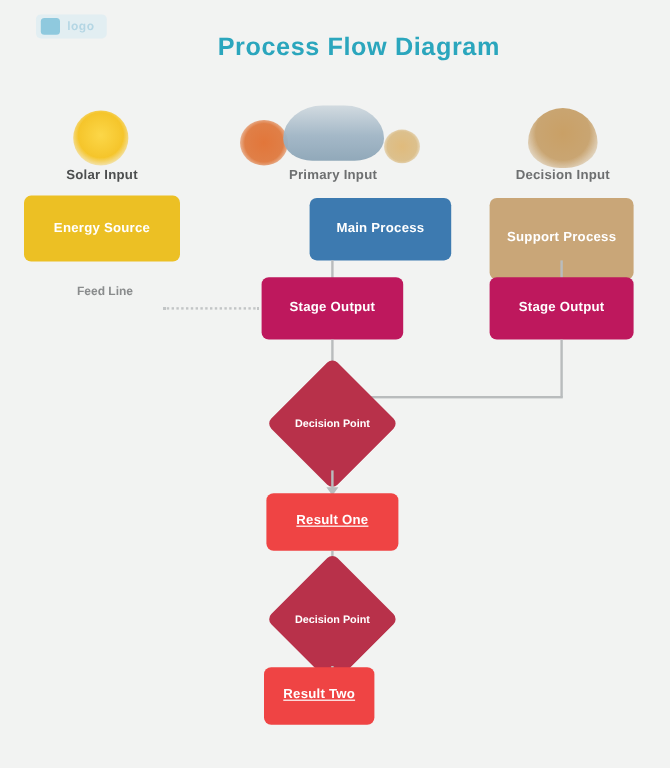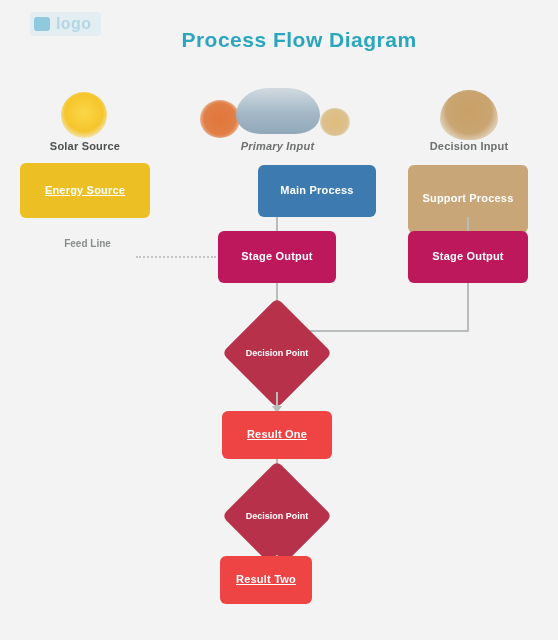--- a/index.html
+++ b/index.html
@@ -29,21 +29,21 @@
     background: rgba(213, 234, 243, 0.55);
   }
   #brand-badge .mark {
     width: 16px;
     height: 14px;
     border-radius: 3px;
     background: #8fc9de;
     flex: none;
   }
   #brand-badge .mark-label {
-    font-size: 16px;
+    font-size: 10px;
     font-weight: bold;
     letter-spacing: .4px;
     color: #b4d6e4;
     white-space: nowrap;
   }
 
   
   #diagram-title {
     position: absolute;
     left: 0;
@@ -66,21 +66,21 @@
     align-items: center;
     justify-content: center;
     text-align: center;
     font-size: 11px;
     font-weight: bold;
     line-height: 1.25;
     letter-spacing: .2px;
     padding: 4px 6px;
     color: #ffffff;
   }
-  .node.gold      { background: #ecc024; text-decoration: underline; }
+  .node.gold      { background: #ecc024; }
   .node.blue      { background: #3d7ab0; }
   .node.teal      { background: #be185d; }
   .node.tan       { background: #c9a678; }
   .node.green     { background: #ef4444; text-decoration: underline; }
 
   
   .caption {
     position: absolute;
     text-align: center;
     font-size: 11px;
@@ -188,39 +188,39 @@
   <span class="mark"></span>
   <span class="mark-label">logo</span>
 </div>
 
 <div id="diagram-title">Process Flow Diagram</div>
 
 <div class="icon-wrap" style="left:52px; top:82px; width:64px; height:56px;">
   <span class="blob sun-icon"></span>
 </div>
 
-<div class="caption dark" style="left:10px; top:140px; width:150px;">Solar Source</div>
+<div class="caption dark" style="left:10px; top:140px; width:150px;">Solar Input</div>
 
 <div class="node gold" style="left:20px; top:163px; width:130px; height:55px;">Energy Source</div>
 
 <div id="side-label">Feed Line</div>
 
 <div class="conn dotted-h" style="left:136px; top:256px; width:80px;"></div>
 
 <div class="icon-wrap" style="left:198px; top:96px; width:44px; height:42px;">
   <span class="blob orange-icon"></span>
 </div>
 <div class="icon-wrap" style="left:234px; top:84px; width:88px; height:50px;">
   <span class="cloud-icon"></span>
 </div>
 <div class="icon-wrap" style="left:318px; top:104px; width:34px; height:32px;">
   <span class="blob tan-small-icon"></span>
 </div>
 
-<div class="caption" style="left:205px; top:140px; width:145px;font-style:italic;">Primary Input</div>
+<div class="caption" style="left:205px; top:140px; width:145px;">Primary Input</div>
 
 <div class="node blue" style="left:218px; top:165px; width:118px; height:52px;margin-left:40px;">Main Process</div>
 
 <div class="conn v" style="left:276px; top:217px; height:15px;"></div>
 
 <div class="node teal" style="left:218px; top:231px; width:118px; height:52px;">Stage Output</div>
 
 <div class="icon-wrap" style="left:438px; top:86px; width:62px; height:54px;">
   <span class="tan-big-icon"></span>
 </div>

